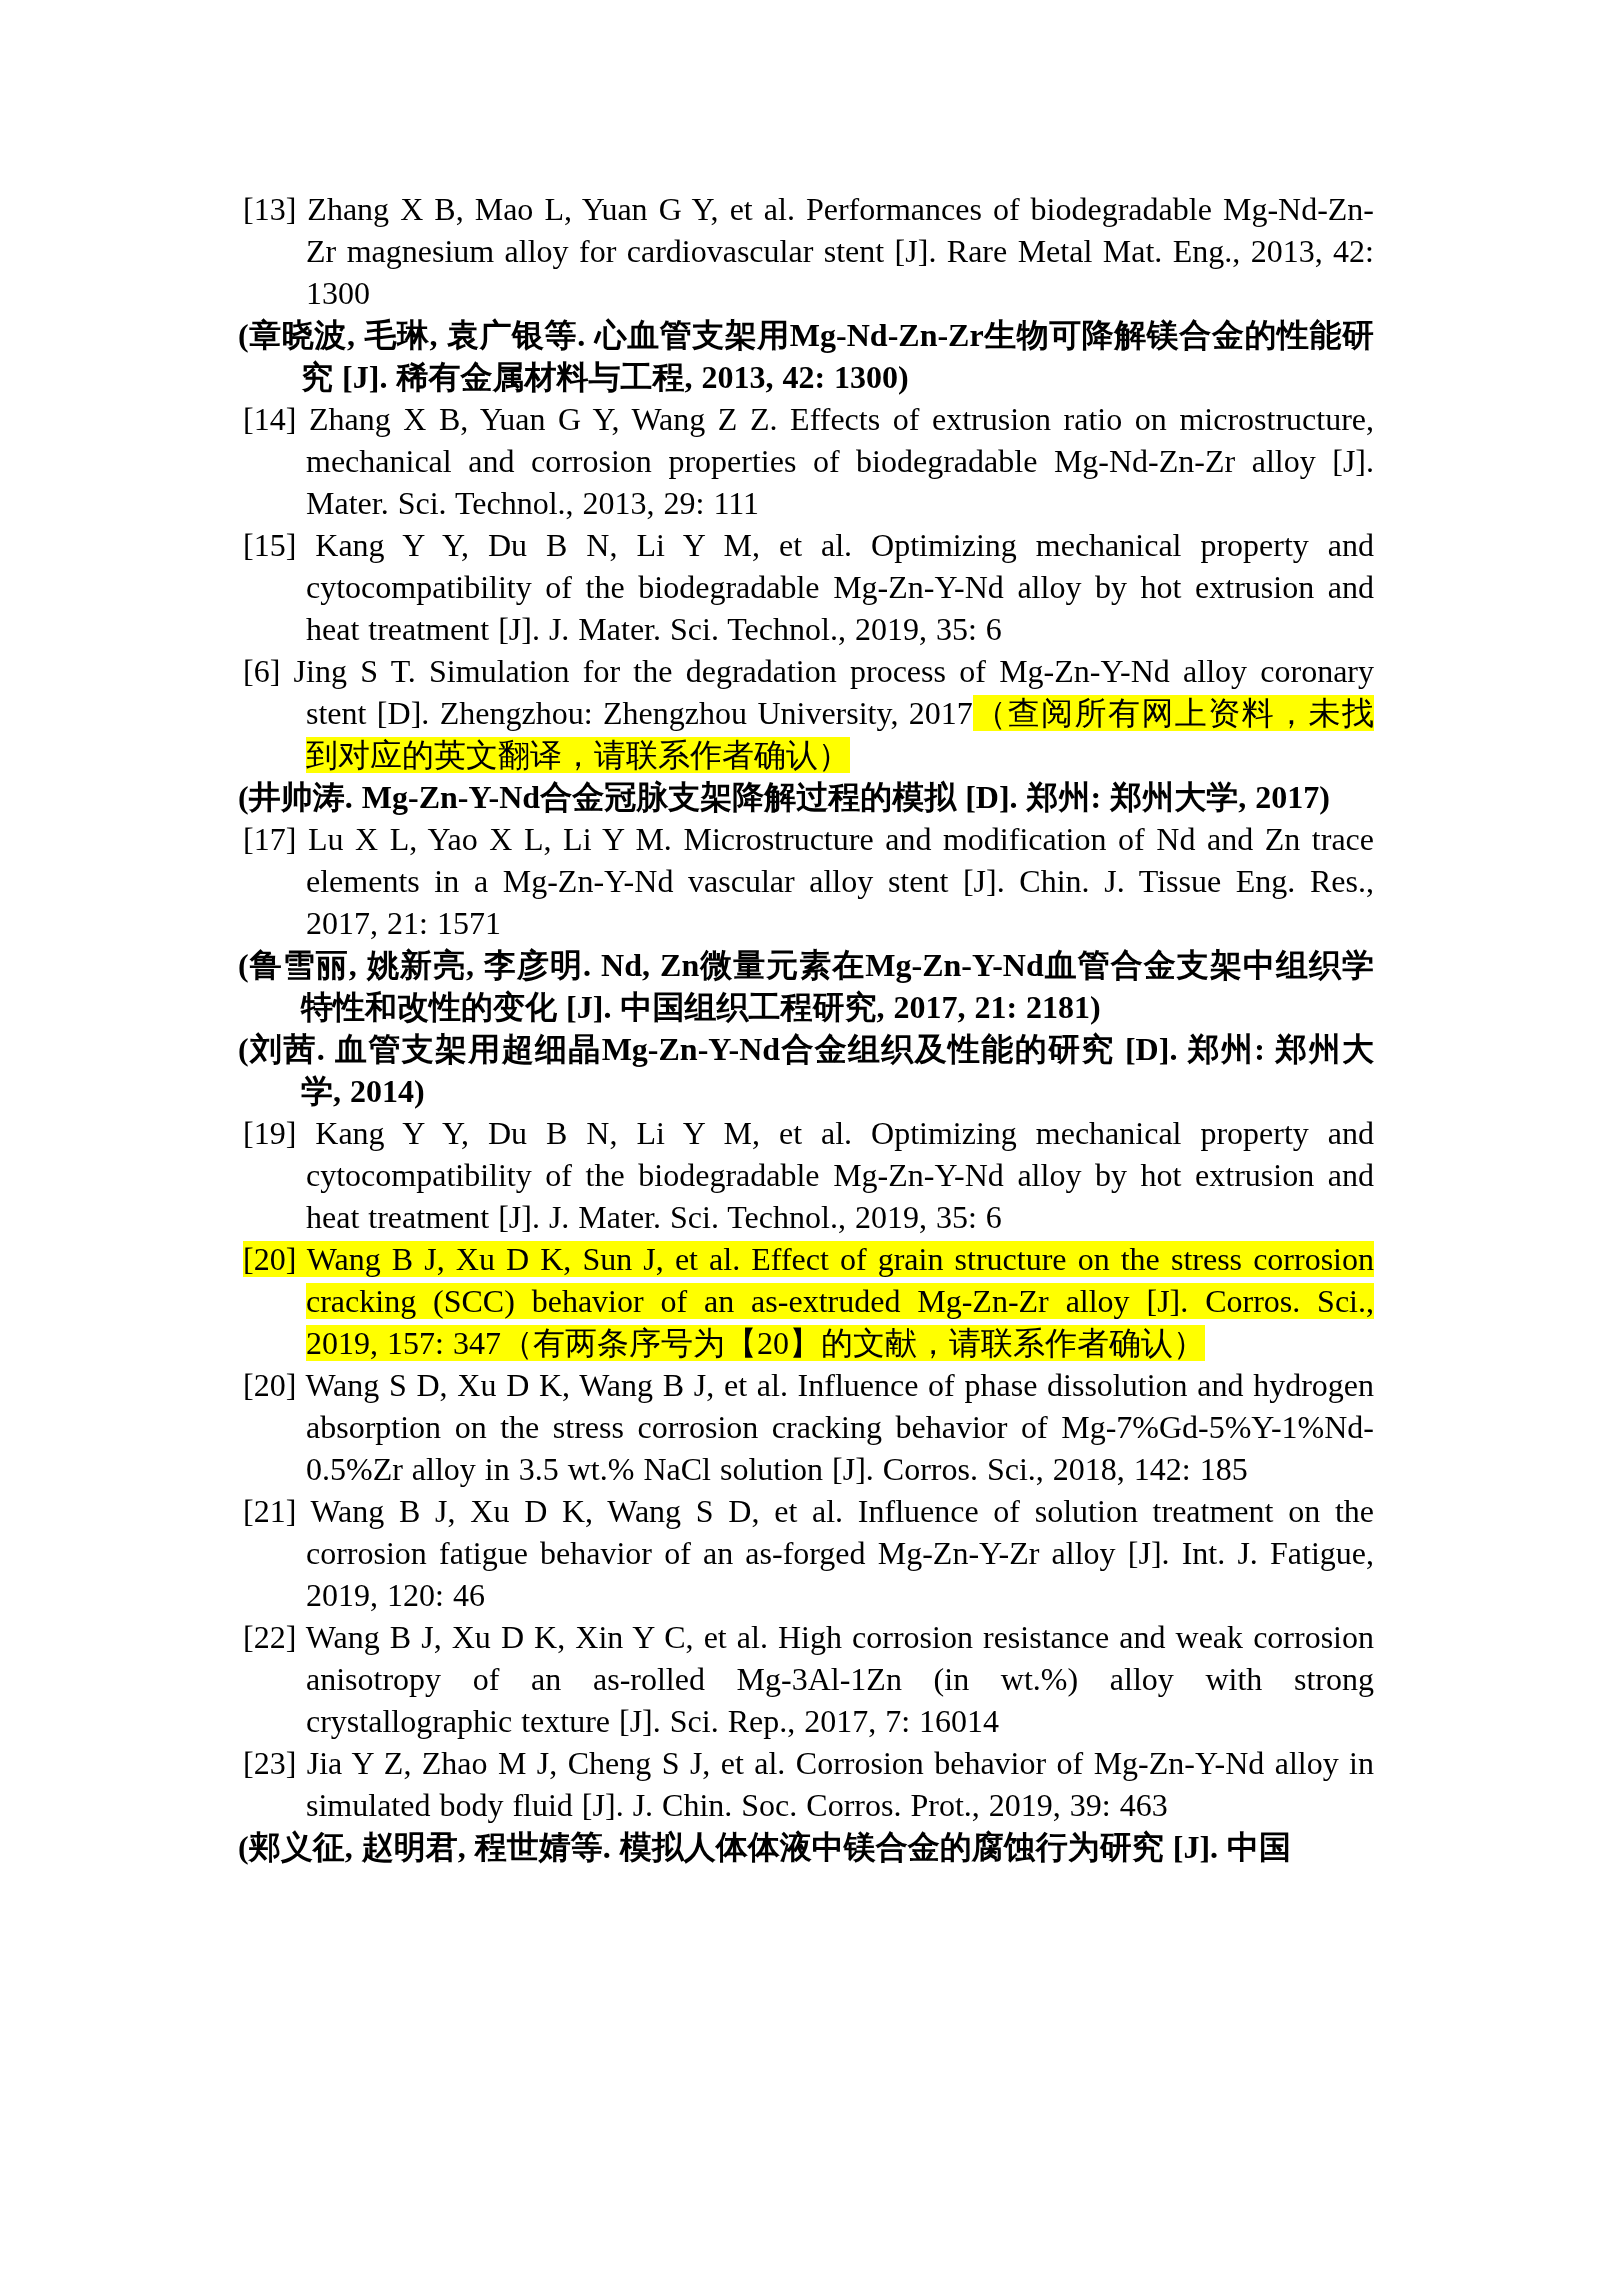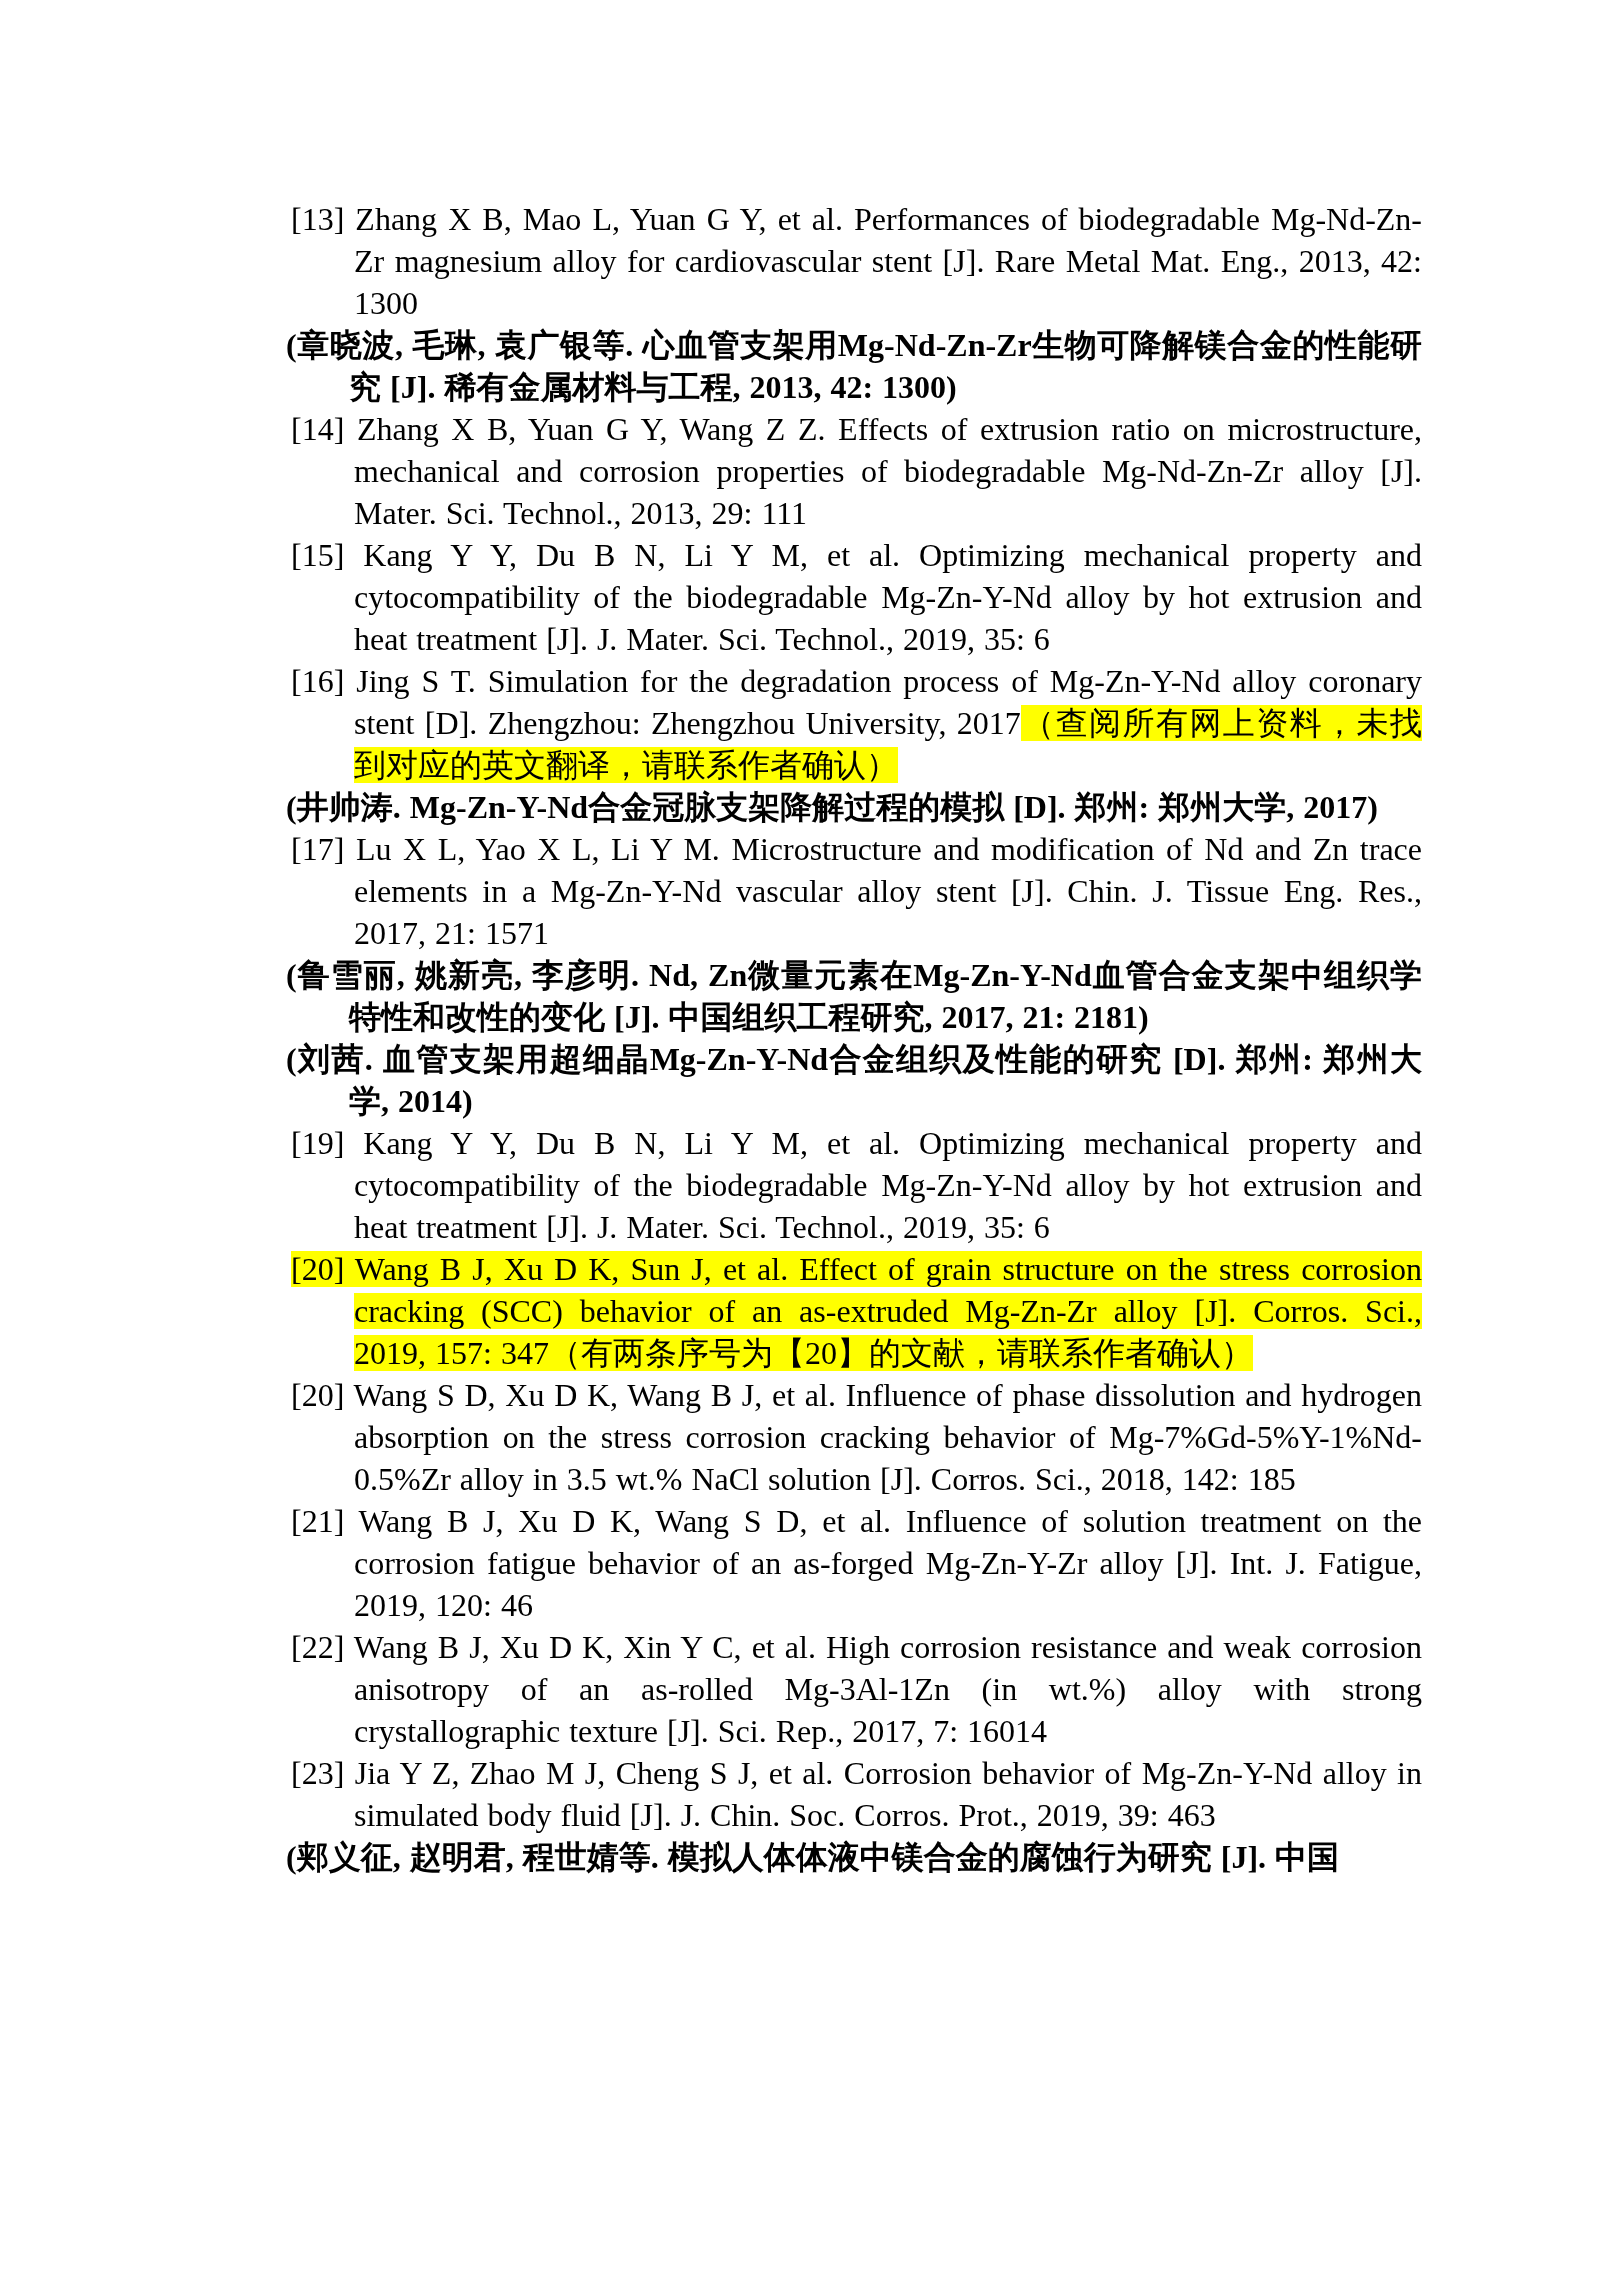--- a/index.html
+++ b/index.html
@@ -11,23 +11,22 @@
     width: 1621px;
     height: 2293px;
     overflow: hidden;
     position: relative;
     font-family: "Liberation Serif", "DejaVu Serif", serif;
     color: #000000;
   }
   .refs {
     position: absolute;
     left: 243px;
-    top: 198px;
+    top: 188px;
     width: 1131px;
-    margin-left: 48px;
   }
   p.ref {
     margin: 0;
     font-size: 32px;
     line-height: 42px;
     text-align: justify;
     padding-left: 63px;
     text-indent: -63px;
     word-spacing: 1px;
   }
@@ -41,21 +40,21 @@
 </style>
 </head>
 <body>
 
 <div class="page-root">
   <div class="refs">
       <p class="ref"><span class="">[13] Zhang X B, Mao L, Yuan G Y, et al. Performances of biodegradable Mg-Nd-Zn-Zr magnesium alloy for cardiovascular stent [J]. Rare Metal Mat. Eng., 2013, 42: 1300</span></p>
       <p class="ref zh"><span class="">(章晓波, 毛琳, 袁广银等. 心血管支架用Mg-Nd-Zn-Zr生物可降解镁合金的性能研究 [J]. 稀有金属材料与工程, 2013, 42: 1300)</span></p>
       <p class="ref"><span class="">[14] Zhang X B, Yuan G Y, Wang Z Z. Effects of extrusion ratio on microstructure, mechanical and corrosion properties of biodegradable Mg-Nd-Zn-Zr alloy [J]. Mater. Sci. Technol., 2013, 29: 111</span></p>
       <p class="ref"><span class="">[15] Kang Y Y, Du B N, Li Y M, et al. Optimizing mechanical property and cytocompatibility of the biodegradable Mg-Zn-Y-Nd alloy by hot extrusion and heat treatment [J]. J. Mater. Sci. Technol., 2019, 35: 6</span></p>
-      <p class="ref"><span class="">[16] Jing S T. Simulation for the degradation process of Mg-Zn-Y-Nd alloy coronary stent [D]. Zhengzhou: Zhengzhou University, 2017</span><span class="hl">（查阅所有网上资料，未找到对应的英文翻译，请联系作者确认）</span></p>
+      <p class="ref"><span class="">[6] Jing S T. Simulation for the degradation process of Mg-Zn-Y-Nd alloy coronary stent [D]. Zhengzhou: Zhengzhou University, 2017</span><span class="hl">（查阅所有网上资料，未找到对应的英文翻译，请联系作者确认）</span></p>
       <p class="ref zh"><span class="">(井帅涛. Mg-Zn-Y-Nd合金冠脉支架降解过程的模拟 [D]. 郑州: 郑州大学, 2017)</span></p>
       <p class="ref"><span class="">[17] Lu X L, Yao X L, Li Y M. Microstructure and modification of Nd and Zn trace elements in a Mg-Zn-Y-Nd vascular alloy stent [J]. Chin. J. Tissue Eng. Res., 2017, 21: 1571</span></p>
       <p class="ref zh"><span class="">(鲁雪丽, 姚新亮, 李彦明. Nd, Zn微量元素在Mg-Zn-Y-Nd血管合金支架中组织学特性和改性的变化 [J]. 中国组织工程研究, 2017, 21: 2181)</span></p>
       <p class="ref zh"><span class="">(刘茜. 血管支架用超细晶Mg-Zn-Y-Nd合金组织及性能的研究 [D]. 郑州: 郑州大学, 2014)</span></p>
       <p class="ref"><span class="">[19] Kang Y Y, Du B N, Li Y M, et al. Optimizing mechanical property and cytocompatibility of the biodegradable Mg-Zn-Y-Nd alloy by hot extrusion and heat treatment [J]. J. Mater. Sci. Technol., 2019, 35: 6</span></p>
       <p class="ref"><span class="hl">[20] Wang B J, Xu D K, Sun J, et al. Effect of grain structure on the stress corrosion cracking (SCC) behavior of an as-extruded Mg-Zn-Zr alloy [J]. Corros. Sci., 2019, 157: 347（有两条序号为【20】的文献，请联系作者确认）</span></p>
       <p class="ref"><span class="">[20] Wang S D, Xu D K, Wang B J, et al. Influence of phase dissolution and hydrogen absorption on the stress corrosion cracking behavior of Mg-7%Gd-5%Y-1%Nd-0.5%Zr alloy in 3.5 wt.% NaCl solution [J]. Corros. Sci., 2018, 142: 185</span></p>
       <p class="ref"><span class="">[21] Wang B J, Xu D K, Wang S D, et al. Influence of solution treatment on the corrosion fatigue behavior of an as-forged Mg-Zn-Y-Zr alloy [J]. Int. J. Fatigue, 2019, 120: 46</span></p>
       <p class="ref"><span class="">[22] Wang B J, Xu D K, Xin Y C, et al. High corrosion resistance and weak corrosion anisotropy of an as-rolled Mg-3Al-1Zn (in wt.%) alloy with strong crystallographic texture [J]. Sci. Rep., 2017, 7: 16014</span></p>
       <p class="ref"><span class="">[23] Jia Y Z, Zhao M J, Cheng S J, et al. Corrosion behavior of Mg-Zn-Y-Nd alloy in simulated body fluid [J]. J. Chin. Soc. Corros. Prot., 2019, 39: 463</span></p>

